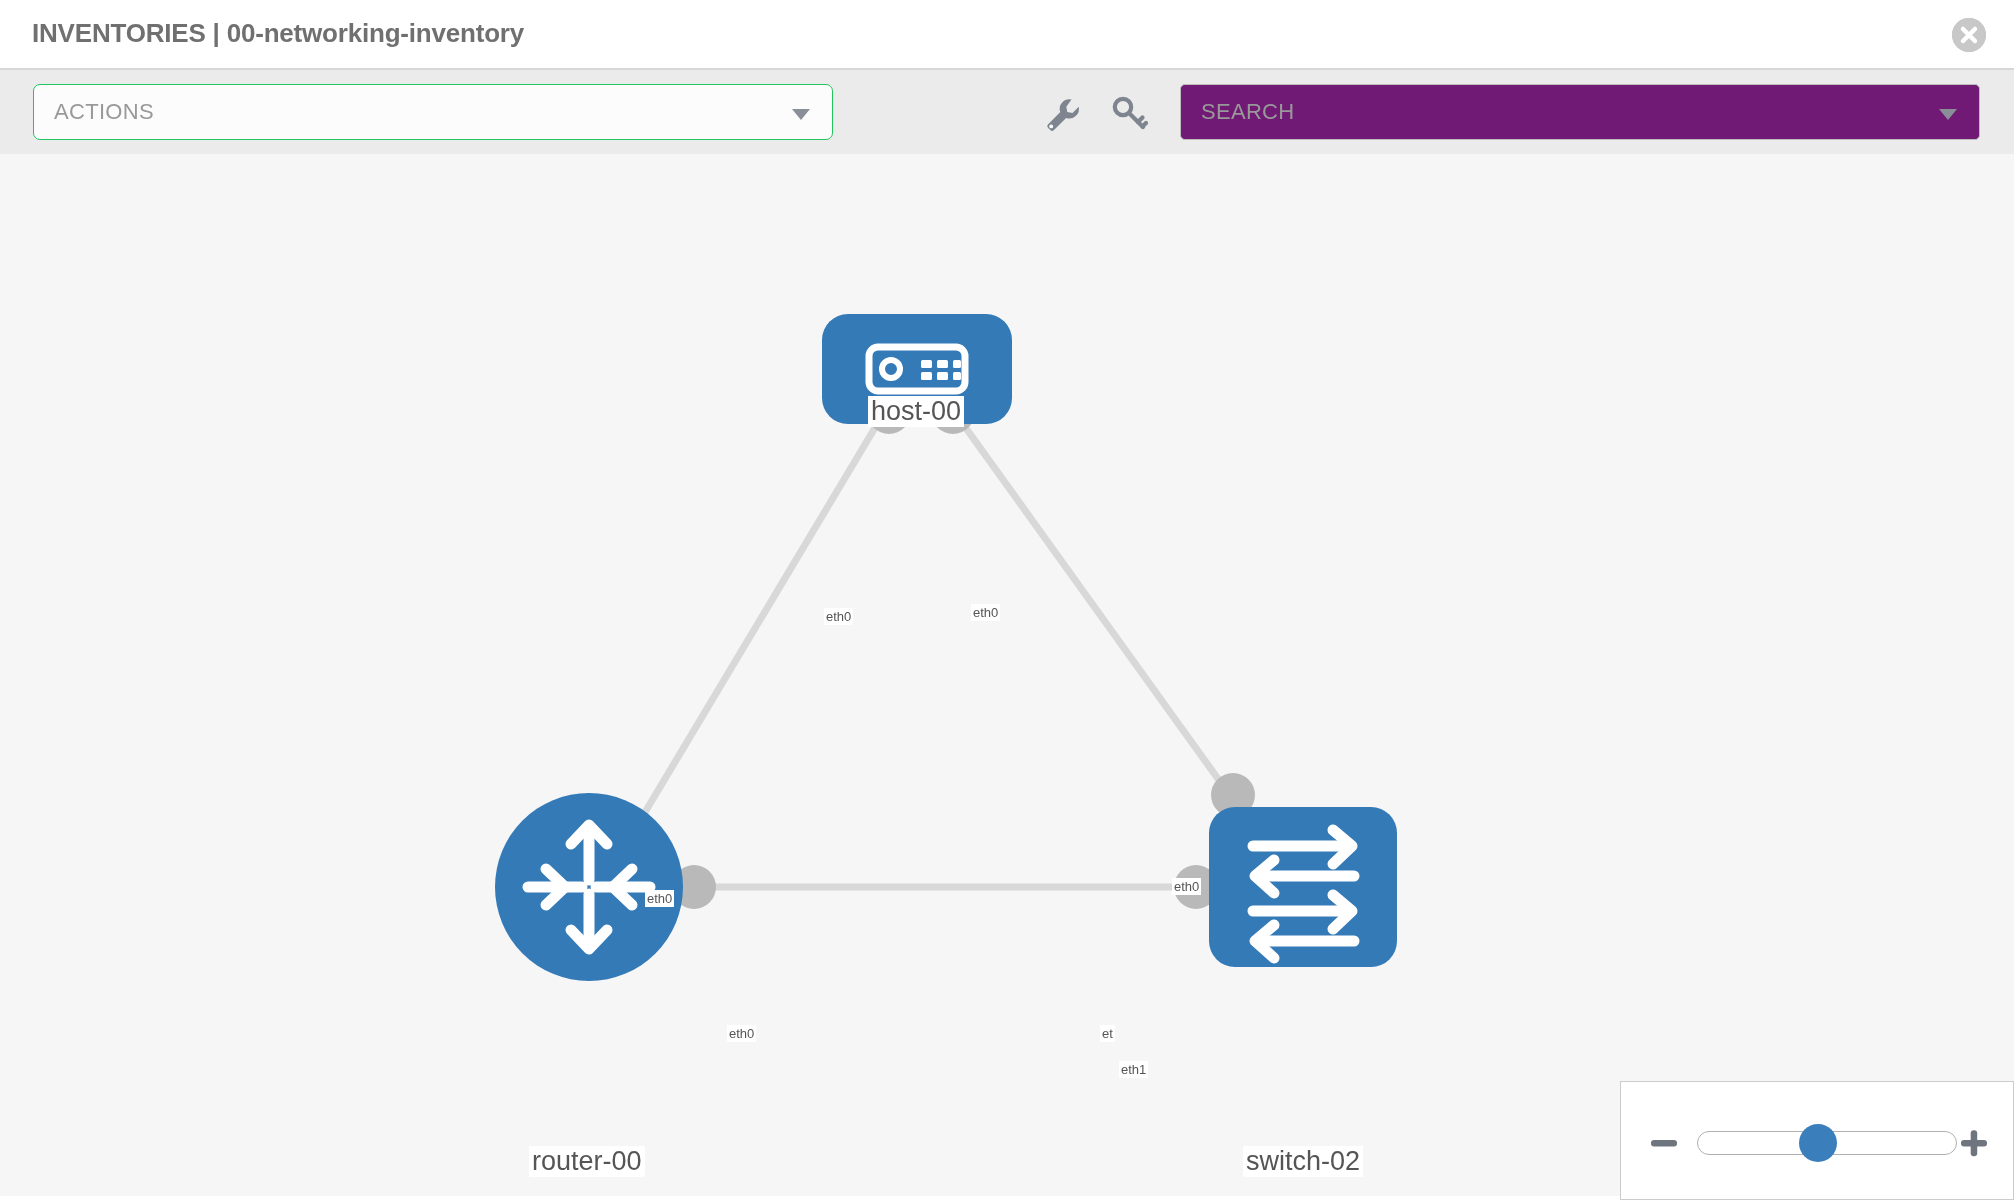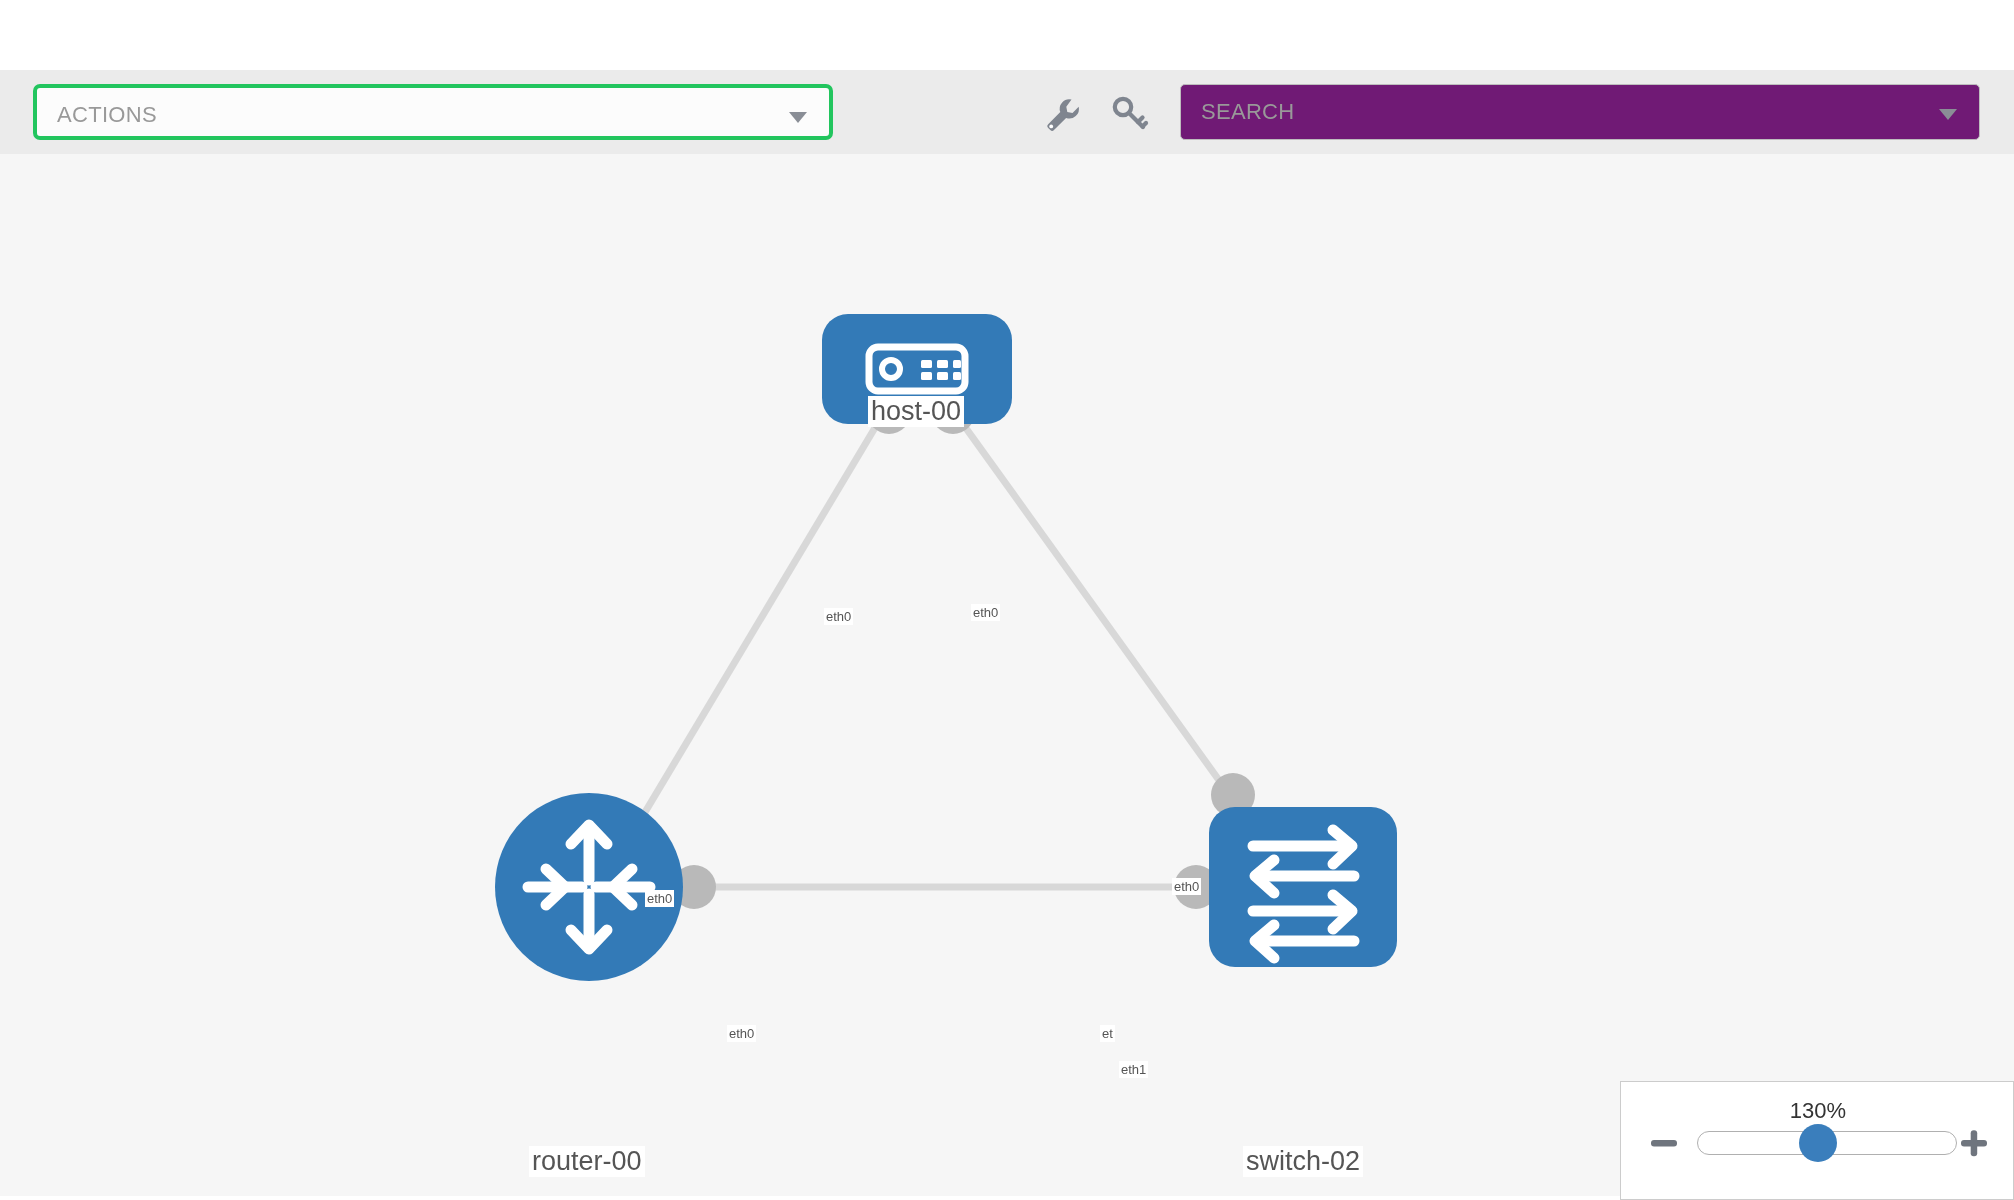--- a/index.html
+++ b/index.html
@@ -51,21 +51,21 @@
     left: 0; top: 70px;
     width: 2014px; height: 88px;
     background: #ebebeb;
     border-bottom: 1px solid #d0d0d0;
   }
   .actions-select {
     position: absolute;
     left: 33px; top: 84px;
     width: 800px; height: 56px;
     background: #fcfcfc;
-    border: 4px solid #22c55e;
+    border: 1px solid #22c55e;
     border-radius: 7px;
     cursor: pointer;
   }
   .actions-label {
     position: absolute;
     left: 20px; top: 14px;
     font-size: 22px;
     color: #999999;
     letter-spacing: 0.3px;
   }
@@ -171,20 +171,29 @@
     border-radius: 50%;
     background: #3a7ebc;
     cursor: grab;
   }
 </style>
 </head>
 <body>
 
 <div id="app">
 
+  <div class="header">
+    <div class="page-title">INVENTORIES | 00-networking-inventory</div>
+    <div class="close-btn">
+      <svg width="34" height="34" viewBox="0 0 34 34">
+        <circle cx="17" cy="17" r="17" fill="#c8c8c8"></circle>
+        <path d="M11 11 L23 23 M23 11 L11 23" stroke="#ffffff" stroke-width="4.5" stroke-linecap="round"></path>
+      </svg>
+    </div>
+  </div>
 
   <div class="toolbar"></div>
 
   <div class="actions-select">
     <span class="actions-label">ACTIONS</span>
     <span class="caret"></span>
   </div>
 
   <div class="icon-btn icon-wrench">
     <svg width="42" height="42" viewBox="0 0 42 42">
@@ -283,21 +292,20 @@
     <div class="chip if-label" style="left:971px; top:450px;">eth0</div>
     <div class="chip if-label" style="left:645px; top:736px;">eth0</div>
     <div class="chip if-label" style="left:1172px; top:724px;">eth0</div>
     <div class="chip if-label" style="left:727px; top:871px;">eth0</div>
     <div class="chip if-label" style="left:1100px; top:871px;text-align:right;">et</div>
     <div class="chip if-label" style="left:1119px; top:871px;margin-top:36px;">eth1</div>
 
   </div>
 
   <div class="zoom-panel">
-    <div class="zoom-value">130%</div>
 
     <div class="zoom-minus">
       <svg width="34" height="34" viewBox="0 0 34 34">
         <rect x="4" y="14" width="26" height="6.5" rx="3" fill="#6f757e"></rect>
       </svg>
     </div>
 
     <div class="zoom-track"></div>
     <div class="zoom-thumb"></div>
 

